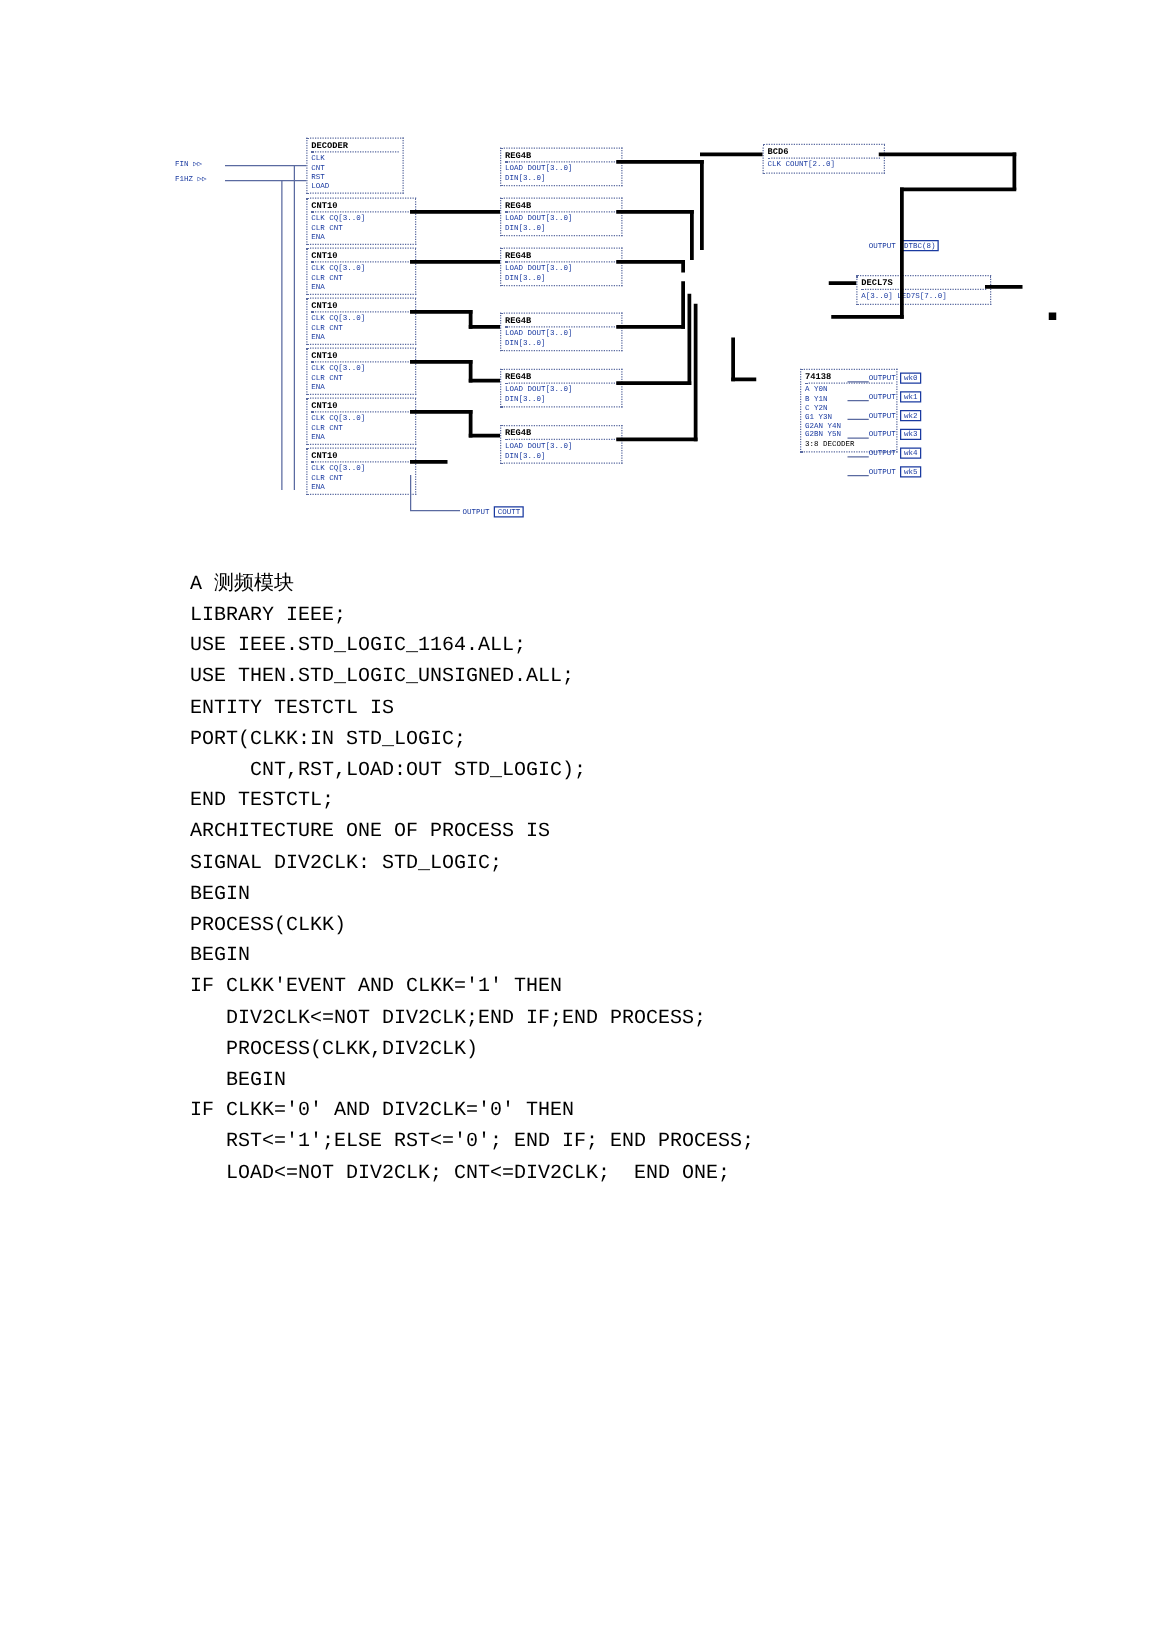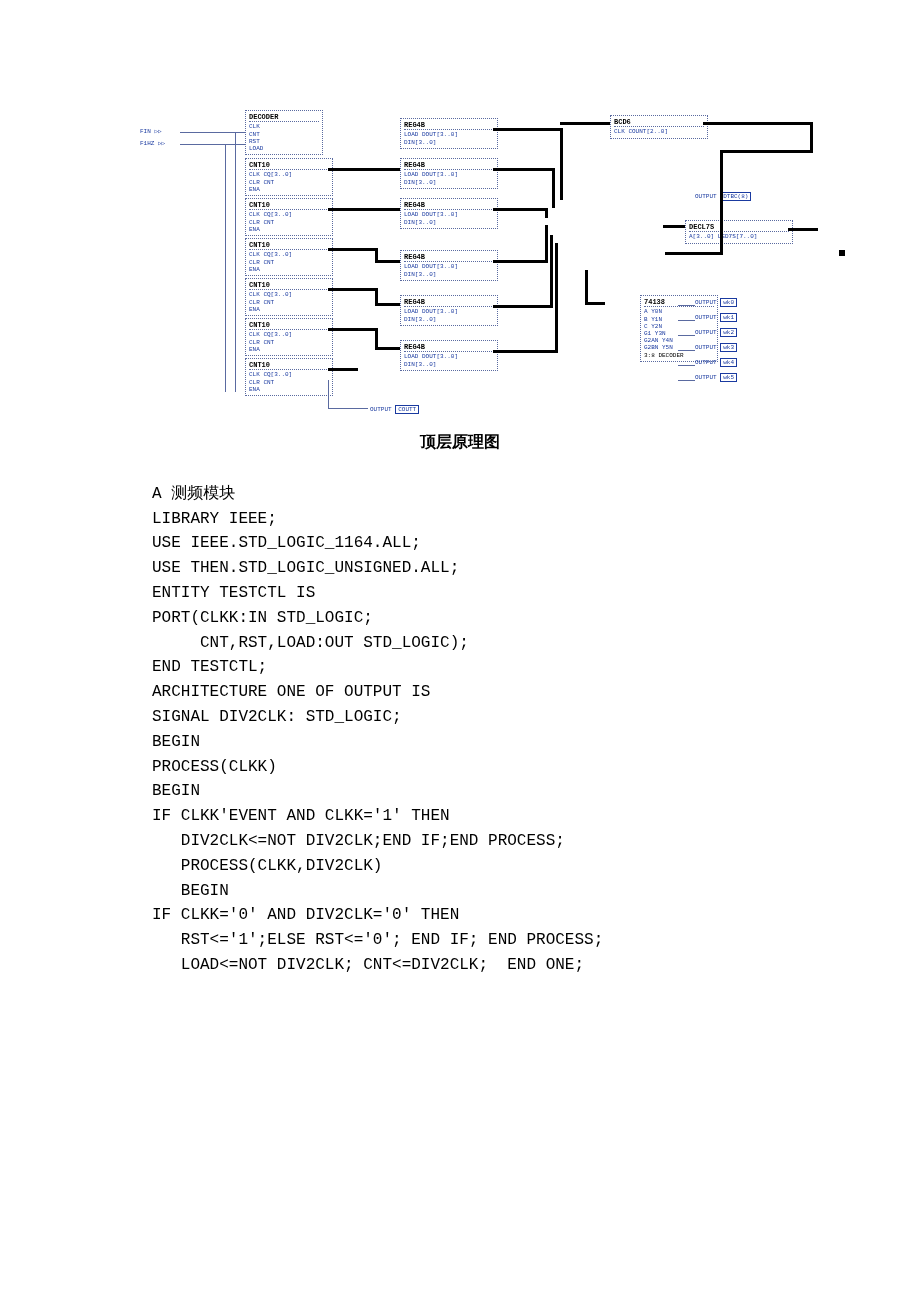--- a/index.html
+++ b/index.html
@@ -263,33 +263,32 @@
       <div class="wire-thin" style="left:538px; top:270px; width:17px; height:1px;"></div>
 
       <div class="wire" style="left:445px; top:160px; width:3px; height:35px;"></div>
       <div class="wire" style="left:445px; top:192px; width:20px; height:3px;"></div>
 
       <div class="wire-thin" style="left:188px; top:270px; width:1px; height:28px;"></div>
       <div class="wire-thin" style="left:188px; top:298px; width:40px; height:1px;"></div>
     </div>
   </div>
 
-  <div class="title-center">顶层原理图</div>
 
 
   <div class="code-block">
 <span>A 测频模块</span>
 <span>LIBRARY IEEE;</span>
 <span>USE IEEE.STD_LOGIC_1164.ALL;</span>
 <span>USE THEN.STD_LOGIC_UNSIGNED.ALL;</span>
 <span>ENTITY TESTCTL IS</span>
 <span>PORT(CLKK:IN STD_LOGIC;</span>
 <span>     CNT,RST,LOAD:OUT STD_LOGIC);</span>
 <span>END TESTCTL;</span>
-<span>ARCHITECTURE ONE OF OUTPUT IS</span>
+<span>ARCHITECTURE ONE OF PROCESS IS</span>
 <span>SIGNAL DIV2CLK: STD_LOGIC;</span>
 <span>BEGIN</span>
 <span>PROCESS(CLKK)</span>
 <span>BEGIN</span>
 <span>IF CLKK'EVENT AND CLKK='1' THEN</span>
 <span>   DIV2CLK&lt;=NOT DIV2CLK;END IF;END PROCESS;</span>
 <span>   PROCESS(CLKK,DIV2CLK)</span>
 <span>   BEGIN</span>
 <span>IF CLKK='0' AND DIV2CLK='0' THEN</span>
 <span>   RST&lt;='1';ELSE RST&lt;='0'; END IF; END PROCESS;</span>

